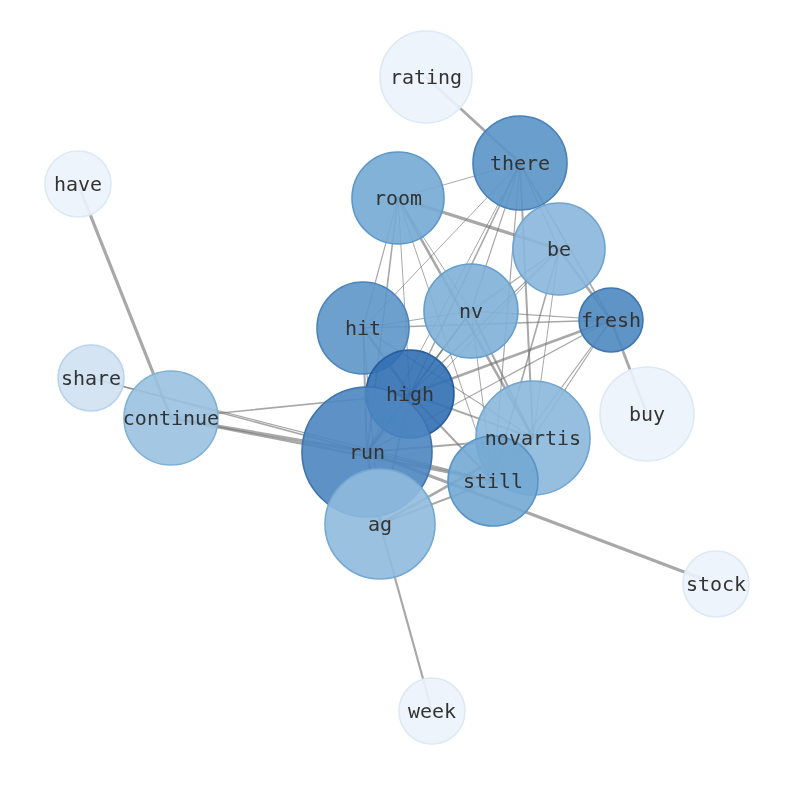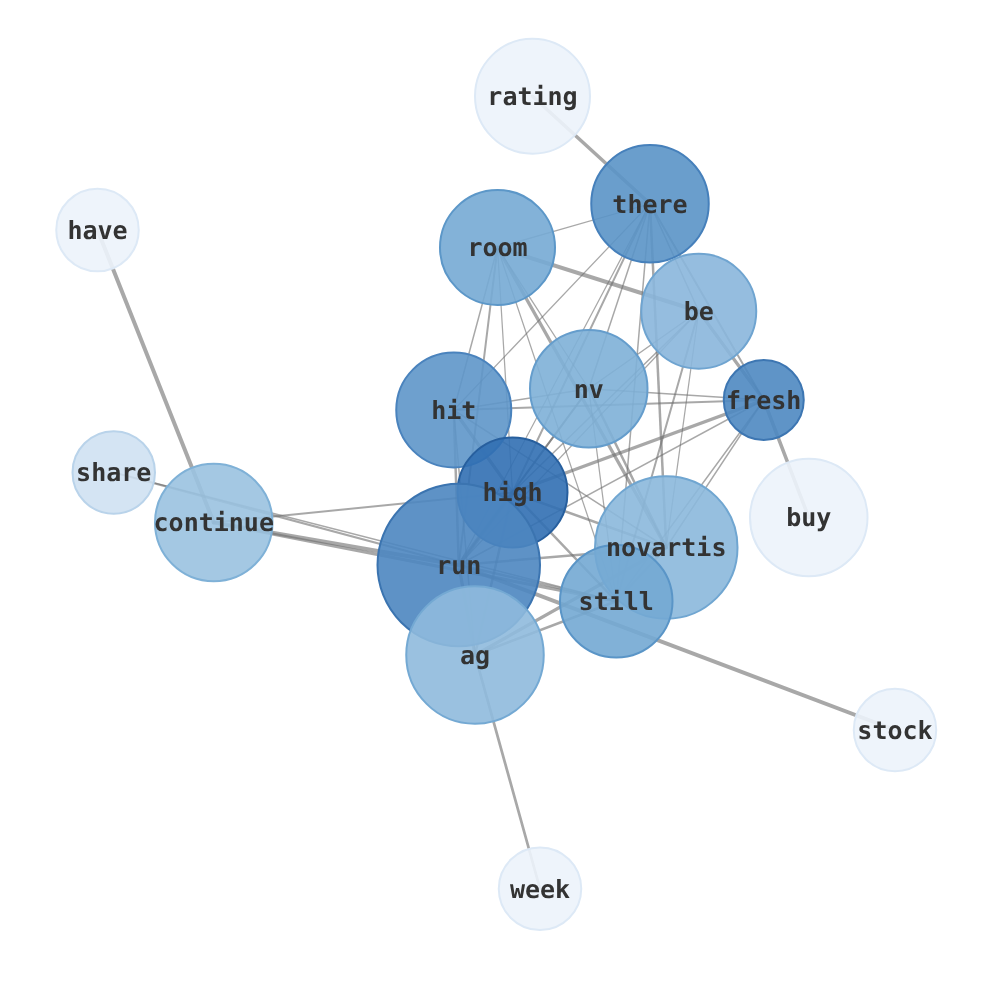--- a/index.html
+++ b/index.html
@@ -7,21 +7,20 @@
     padding: 0;
     background: #ffffff;
     font-family: "DejaVu Sans Mono", "Liberation Mono", monospace;
   }
   .figure {
     position: relative;
     width: 794px;
     height: 790px;
     background: #ffffff;
     overflow: hidden;
-    font-weight: bold;
   }
   svg { display: block; }
   .edge {
     stroke-linecap: round;
   }
   .node {
     stroke-width: 1.6;
   }
   .node-label {
     font-family: "DejaVu Sans Mono", "Liberation Mono", monospace;

